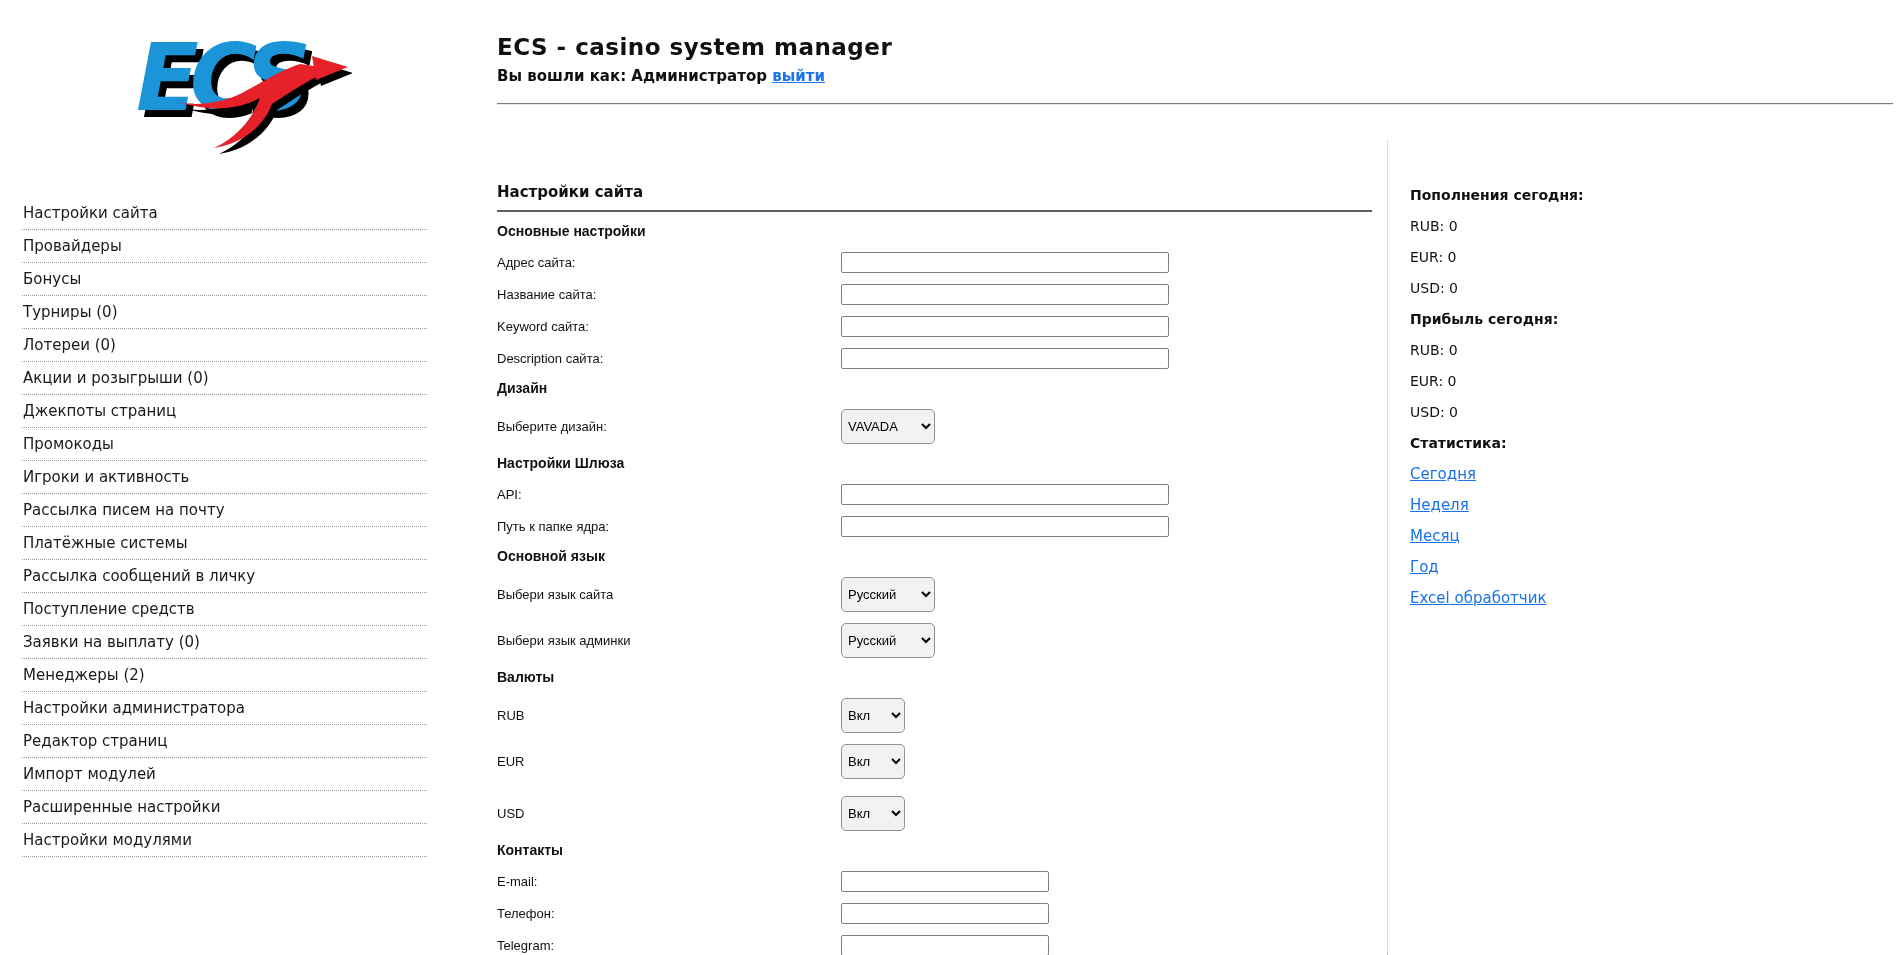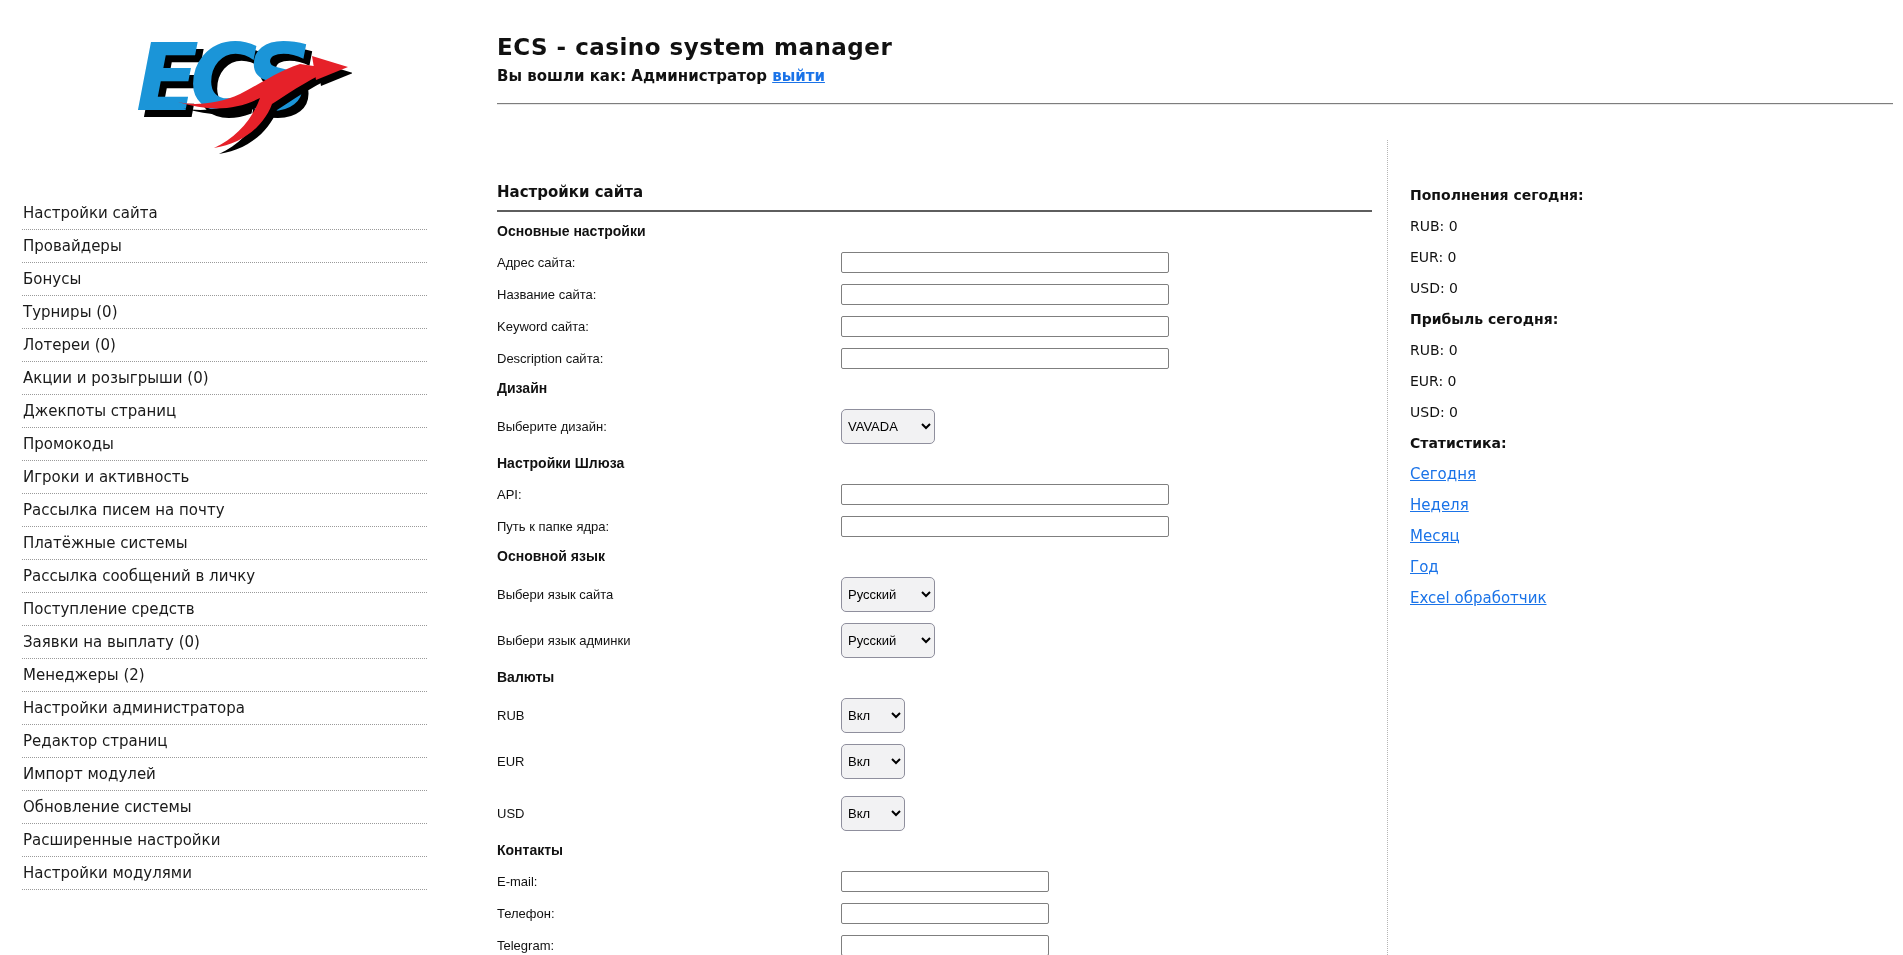--- a/index.html
+++ b/index.html
@@ -126,21 +126,20 @@
     <div class="menu-item">Игроки и активность</div>
     <div class="menu-item">Рассылка писем на почту</div>
     <div class="menu-item">Платёжные системы</div>
     <div class="menu-item">Рассылка сообщений в личку</div>
     <div class="menu-item">Поступление средств</div>
     <div class="menu-item">Заявки на выплату (0)</div>
     <div class="menu-item">Менеджеры (2)</div>
     <div class="menu-item">Настройки администратора</div>
     <div class="menu-item">Редактор страниц</div>
     <div class="menu-item">Импорт модулей</div>
-    <div class="menu-item">Обновление системы</div>
     <div class="menu-item">Расширенные настройки</div>
     <div class="menu-item">Настройки модулями</div>
   </nav>
 
 <div class="main-panel">
   <h2 class="settings-title">Настройки сайта</h2>
   <div class="title-rule"></div>
   <div class="settings-form">
       <div class="section-title">Основные настройки</div>
       <div class="form-row">

